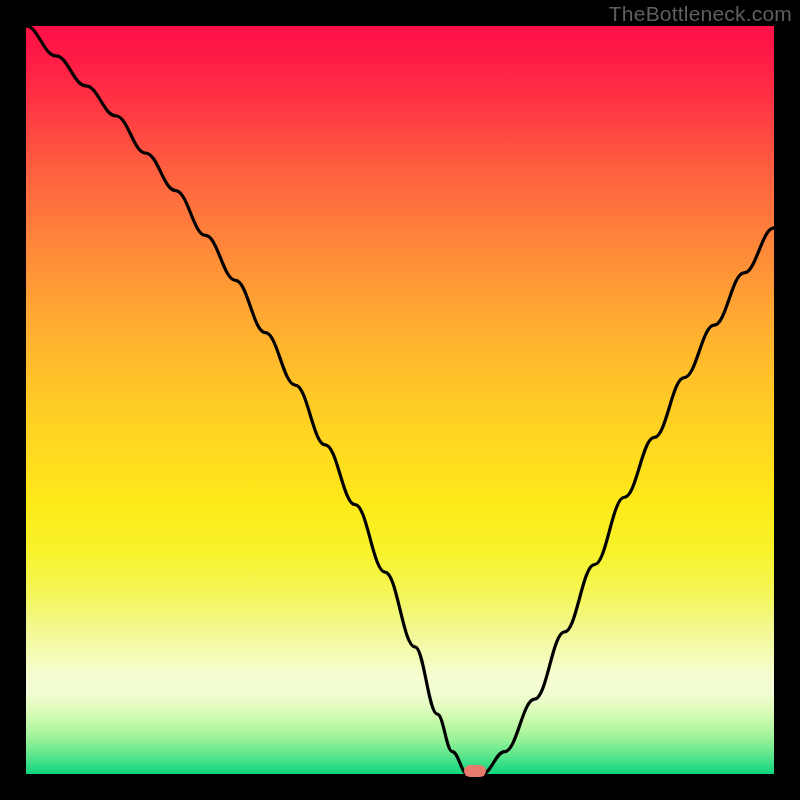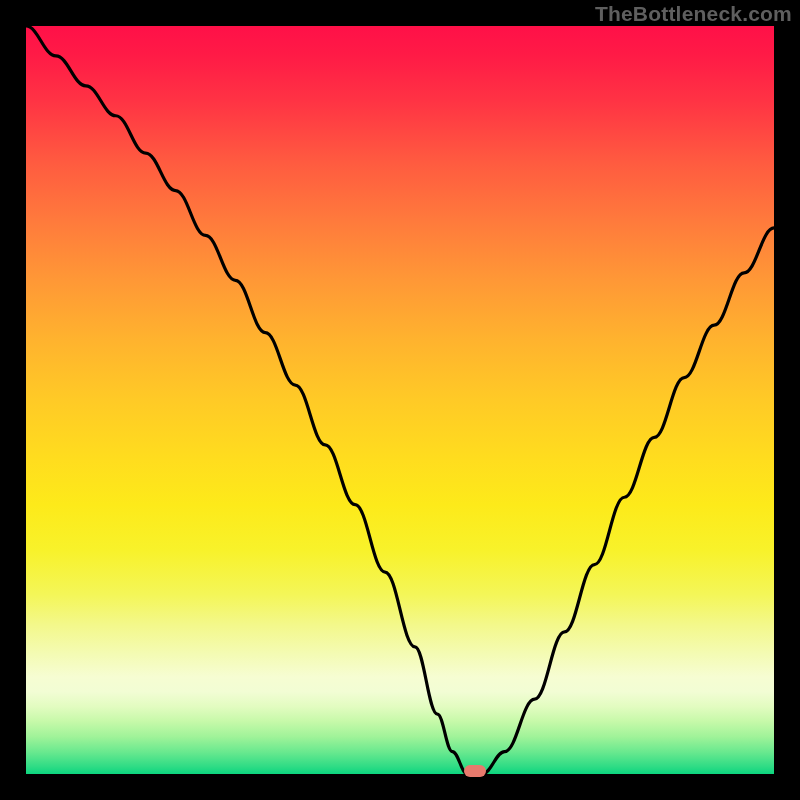--- a/index.html
+++ b/index.html
@@ -66,21 +66,21 @@
     border-radius: 6px;
     background: #e77a6d;
     transform: translate(-50%, -50%);
   }
   .attribution {
     position: absolute;
     top: 2px;
     right: 8px;
     color: #5f5f5f;
     font-size: 21px;
-    font-weight: 700;
+    font-weight: 400;
     letter-spacing: 0.2px;
     user-select: none;
   }
 </style>
 </head>
 <body>
 
 <div class="attribution">TheBottleneck.com</div>
 
 <div class="frame">

